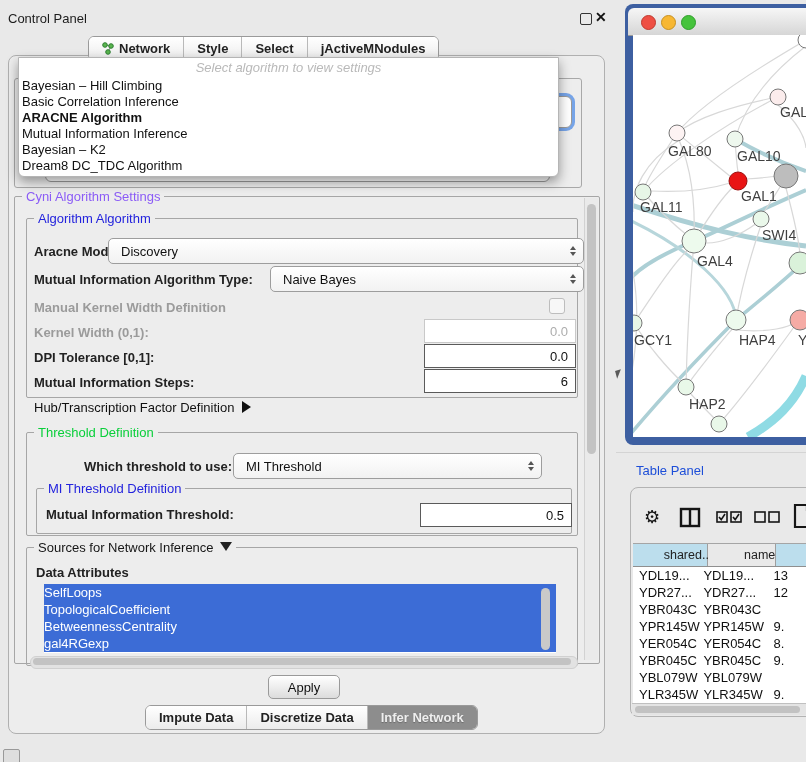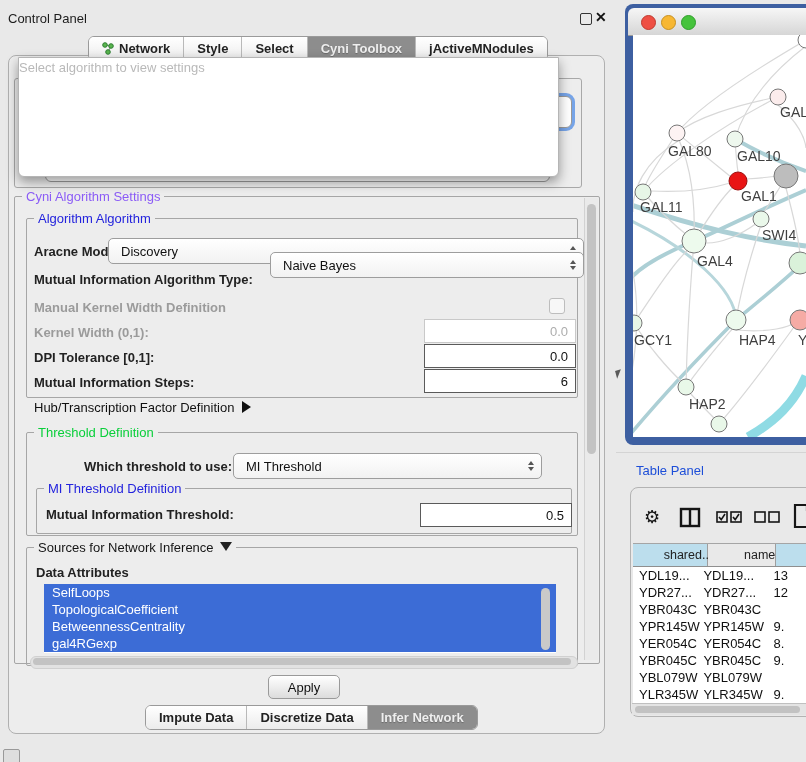--- a/index.html
+++ b/index.html
@@ -23,42 +23,42 @@
   .tab.sel{background:#8d8d8d;color:#efefef;text-shadow:0 1px 1px rgba(0,0,0,.25);}
   #top-tabs{left:88px;top:36px;}
   #bottom-tabs{left:145px;top:705px;}
   
   .ghostbox{border:1px solid #a8a8a8;border-radius:3px;background:#ededed;}
   .ghostcombo{background:#fff;border:1px solid #9a9a9a;border-radius:6px;}
   .focusring{box-shadow:0 0 0 3px rgba(96,150,230,.85);}
   
   #popup{left:18px;top:57px;width:539px;height:118px;background:#fff;border:1px solid #b5b5b5;
          border-radius:0 0 6px 6px;box-shadow:0 5px 12px rgba(0,0,0,.38);z-index:30;}
-  #popup .ph{height:20px;line-height:20px;color:#b9b9b9;font-size:13px;}
+  #popup .ph{height:20px;line-height:20px;text-align:center;color:#b9b9b9;font-size:13px;font-style:italic;}
   #popup .it{height:16px;line-height:16px;font-size:13px;color:#111;padding-left:3px;}
   
   .fs{position:absolute;border:1px solid #a6a6a6;border-radius:2px;}
   .fs>.lg{position:absolute;top:-8px;left:7px;background:#ededed;padding:0 4px;font-size:13px;line-height:15px;white-space:nowrap;}
   .lg-blue{color:#2323dd;}
   .lg-green{color:#09cf3a;}
   
   .combo{position:absolute;background:linear-gradient(#ffffff,#f2f2f2);border:1px solid #9d9d9d;border-radius:5px;
          font-size:13px;display:flex;align-items:center;padding-left:12px;color:#111;}
   .combo .arrows{position:absolute;right:7px;top:0;bottom:0;display:flex;flex-direction:column;justify-content:center;gap:2px;}
   .arr-up{width:0;height:0;border-left:3.5px solid transparent;border-right:3.5px solid transparent;border-bottom:4.5px solid #555;}
   .arr-dn{width:0;height:0;border-left:3.5px solid transparent;border-right:3.5px solid transparent;border-top:4.5px solid #555;}
   .inp{position:absolute;background:#fff;font-size:13px;display:flex;align-items:center;justify-content:flex-end;padding-right:7px;}
   .inp.en{border:1px solid #5a5a5a;color:#111;}
   .inp.ds{border:1px solid #c9c9c9;color:#adadad;}
   .chk{position:absolute;width:14px;height:14px;border:1px solid #bdbdbd;border-radius:3px;background:#f7f7f7;}
   .tri-r{display:inline-block;width:0;height:0;border-top:6px solid transparent;border-bottom:6px solid transparent;border-left:9px solid #111;margin-left:8px;vertical-align:-1px;}
   .tri-d{display:inline-block;width:0;height:0;border-left:6px solid transparent;border-right:6px solid transparent;border-top:9px solid #222;margin-left:6px;vertical-align:1px;}
   
   #attr-list{left:44px;top:584px;width:512px;height:69px;overflow:hidden;background:#fff;}
-  #attr-list .row{height:17px;line-height:17px;font-size:13px;color:#fff;padding-left:8px;}
+  #attr-list .row{height:17px;line-height:17px;font-size:13px;color:#fff;}
   .sbtrack-v{background:#eaeaea;border-left:1px solid #d2d2d2;}
   .thumb{background:#c3c3c3;border-radius:5px;}
   
   #apply{left:268px;top:675px;width:70px;height:22px;border:1px solid #9a9a9a;border-radius:5px;
          background:linear-gradient(#ffffff,#dcdcdc);font-size:13px;display:flex;align-items:center;justify-content:center;color:#111;}
   
   #netwin{left:625px;top:4px;width:181px;height:441px;background:#3d5fa1;border-radius:8px 0 0 8px;}
   #net-titlebar{left:628px;top:8px;width:178px;height:27px;background:linear-gradient(#f6f6f6,#d6d6d6);
                 border-radius:6px 0 0 0;border-bottom:1px solid #9b9b9b;}
   .tl{position:absolute;top:7px;width:13px;height:13px;border-radius:50%;}
@@ -99,34 +99,39 @@
           <circle cx="6" cy="10" r="2.3" fill="#59b54e" stroke="#2e7d32"></circle>
         </svg>
         <span>Network</span>
       </div>
       <div class="tab">
         <span>Style</span>
       </div>
       <div class="tab">
         <span>Select</span>
       </div>
-      <div class="tab sel">
-        <span>Cyni Toolbox</span>
-      </div>
       <div class="tab">
         <span>jActiveMNodules</span>
       </div>
     </div>
 
   <div class="abs ghostbox" style="left:14px;top:78px;width:566px;height:108px;"></div>
   <div class="abs ghostcombo focusring" style="left:40px;top:96px;width:530px;height:30px;"></div>
   <div class="abs ghostcombo" style="left:45px;top:150px;width:503px;height:30px;"></div>
 
   <div class="abs" id="popup">
     <div class="ph">Select algorithm to view settings</div>
+    <div id="popup-items">
+        <div class="it">Bayesian – Hill Climbing</div>
+        <div class="it">Basic Correlation Inference</div>
+        <div class="it b">ARACNE Algorithm</div>
+        <div class="it">Mutual Information Inference</div>
+        <div class="it">Bayesian – K2</div>
+        <div class="it">Dream8 DC_TDC Algorithm</div>
+      </div>
   </div>
 
   <div class="fs" style="left:14px;top:196px;width:584px;height:466px;">
     <span class="lg" style="color:#8b5cf6;">Cyni Algorithm Settings</span>
   </div>
 
   <div class="abs sbtrack-v" style="left:584px;top:198px;width:13px;height:462px;">
     <div class="thumb" style="position:absolute;left:2px;top:6px;width:9px;height:250px;"></div>
   </div>
 
@@ -135,21 +140,21 @@
   </div>
   <div class="abs lbl b" style="left:34px;top:244px;">Aracne Mode:</div>
   <div class="combo" style="left:108px;top:238px;width:462px;height:24px;">
     <span>Discovery</span>
     <span class="arrows">
         <span class="arr-up"></span>
         <span class="arr-dn"></span>
       </span>
   </div>
   <div class="abs lbl b" style="left:34px;top:272px;">Mutual Information Algorithm Type:</div>
-  <div class="combo" style="left:270px;top:252px;width:300px;height:24px;">
+  <div class="combo" style="left:270px;top:266px;width:300px;height:24px;">
     <span>Naive Bayes</span>
     <span class="arrows">
         <span class="arr-up"></span>
         <span class="arr-dn"></span>
       </span>
   </div>
   <div class="abs lbl b dis" style="left:34px;top:300px;">Manual Kernel Width Definition</div>
   <div class="chk" style="left:549px;top:298px;"></div>
   <div class="abs lbl b dis" style="left:34px;top:325px;">Kernel Width (0,1):</div>
   <div class="inp ds" style="left:424px;top:319px;width:143px;height:22px;">0.0</div>

